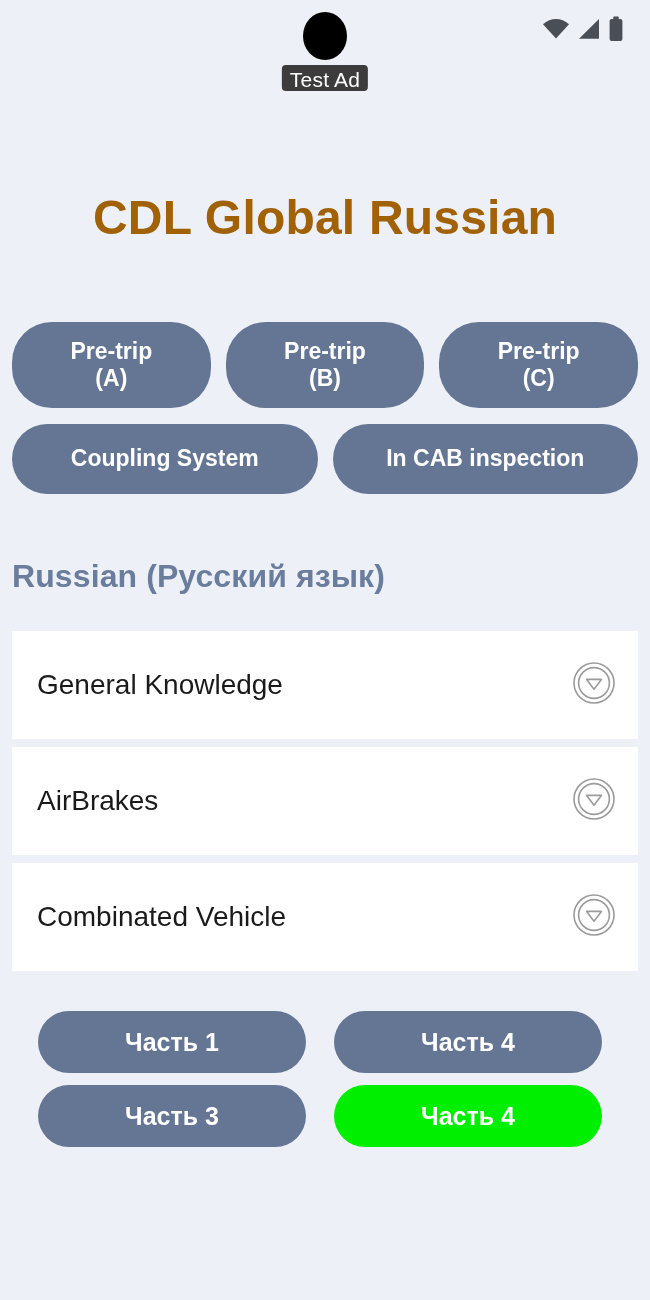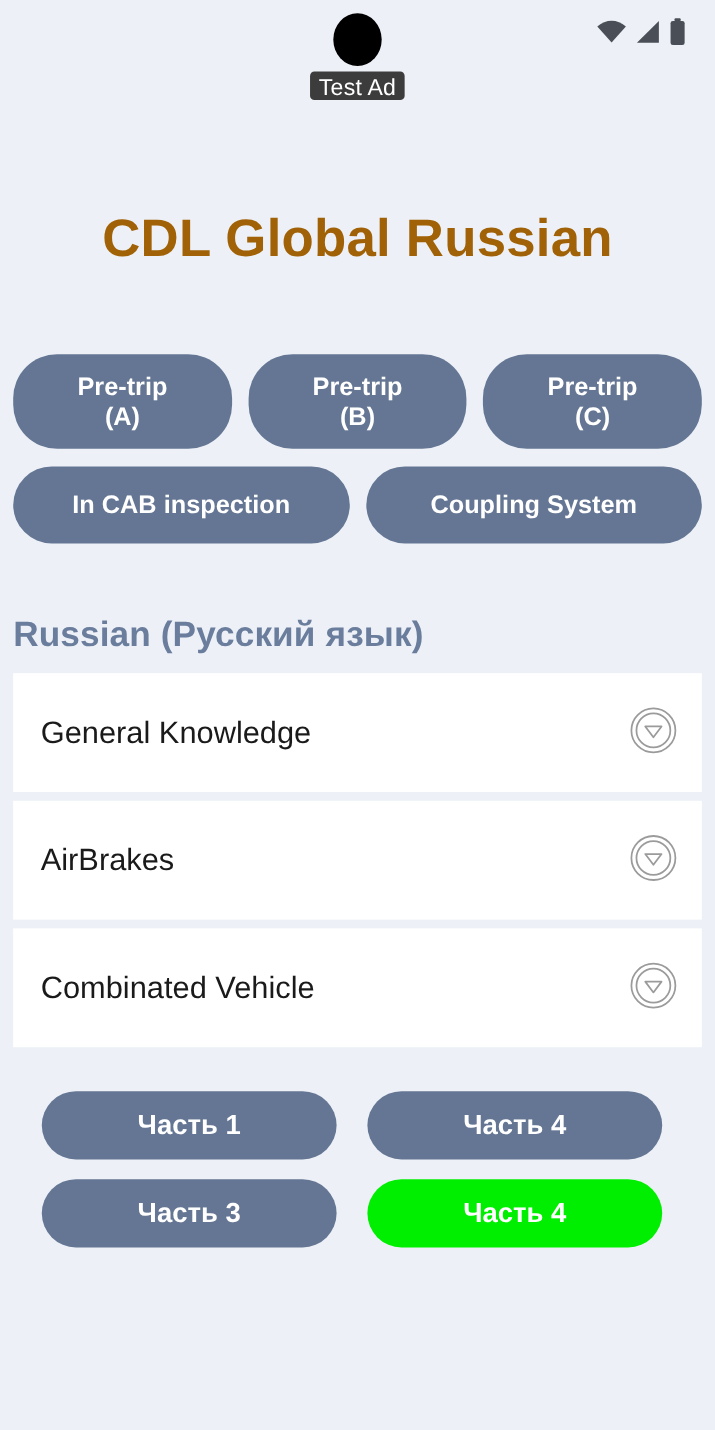--- a/index.html
+++ b/index.html
@@ -120,21 +120,21 @@
   .section-heading {
     margin: 64px 0 0 12px;
     font-size: 32px;
     font-weight: bold;
     color: #6a7d9c;
     letter-spacing: 0.1px;
   }
 
   
   .card-list {
-    margin-top: 17px;
+    margin-top: 36px;
     padding: 0 12px;
     display: flex;
     flex-direction: column;
     gap: 8px;
   }
   .card {
     background: #ffffff;
     height: 108px;
     display: flex;
     align-items: center;
@@ -150,21 +150,21 @@
     margin-left: auto;
     flex: 0 0 auto;
   }
 
   
   .parts {
     margin-top: 40px;
     padding: 0 48px 0 38px;
     display: flex;
     flex-wrap: wrap;
-    gap: 18px 28px;
+    gap: 12px 28px;
   }
   .part-btn {
     flex: 1 1 calc(50% - 14px);
     height: 62px;
     border: none;
     border-radius: 34px;
     background: #647693;
     color: #ffffff;
     font-family: "Liberation Sans", sans-serif;
     font-size: 25px;
@@ -221,24 +221,24 @@
       <span>(B)</span>
     </button>
     <button class="pill two-line">
       <span>Pre-trip</span>
       <span>(C)</span>
     </button>
   </div>
 
   <div class="btn-row row-two">
     <button class="pill one-line">
+      <span>Coupling System</span>
+    </button>
+    <button class="pill one-line">
       <span>In CAB inspection</span>
-    </button>
-    <button class="pill one-line">
-      <span>Coupling System</span>
     </button>
   </div>
 
   <h2 class="section-heading">Russian (Русский язык)</h2>
 
   <div class="card-list">
 
     <div class="card">
       <span class="card-label">General Knowledge</span>
       <span class="expander">

